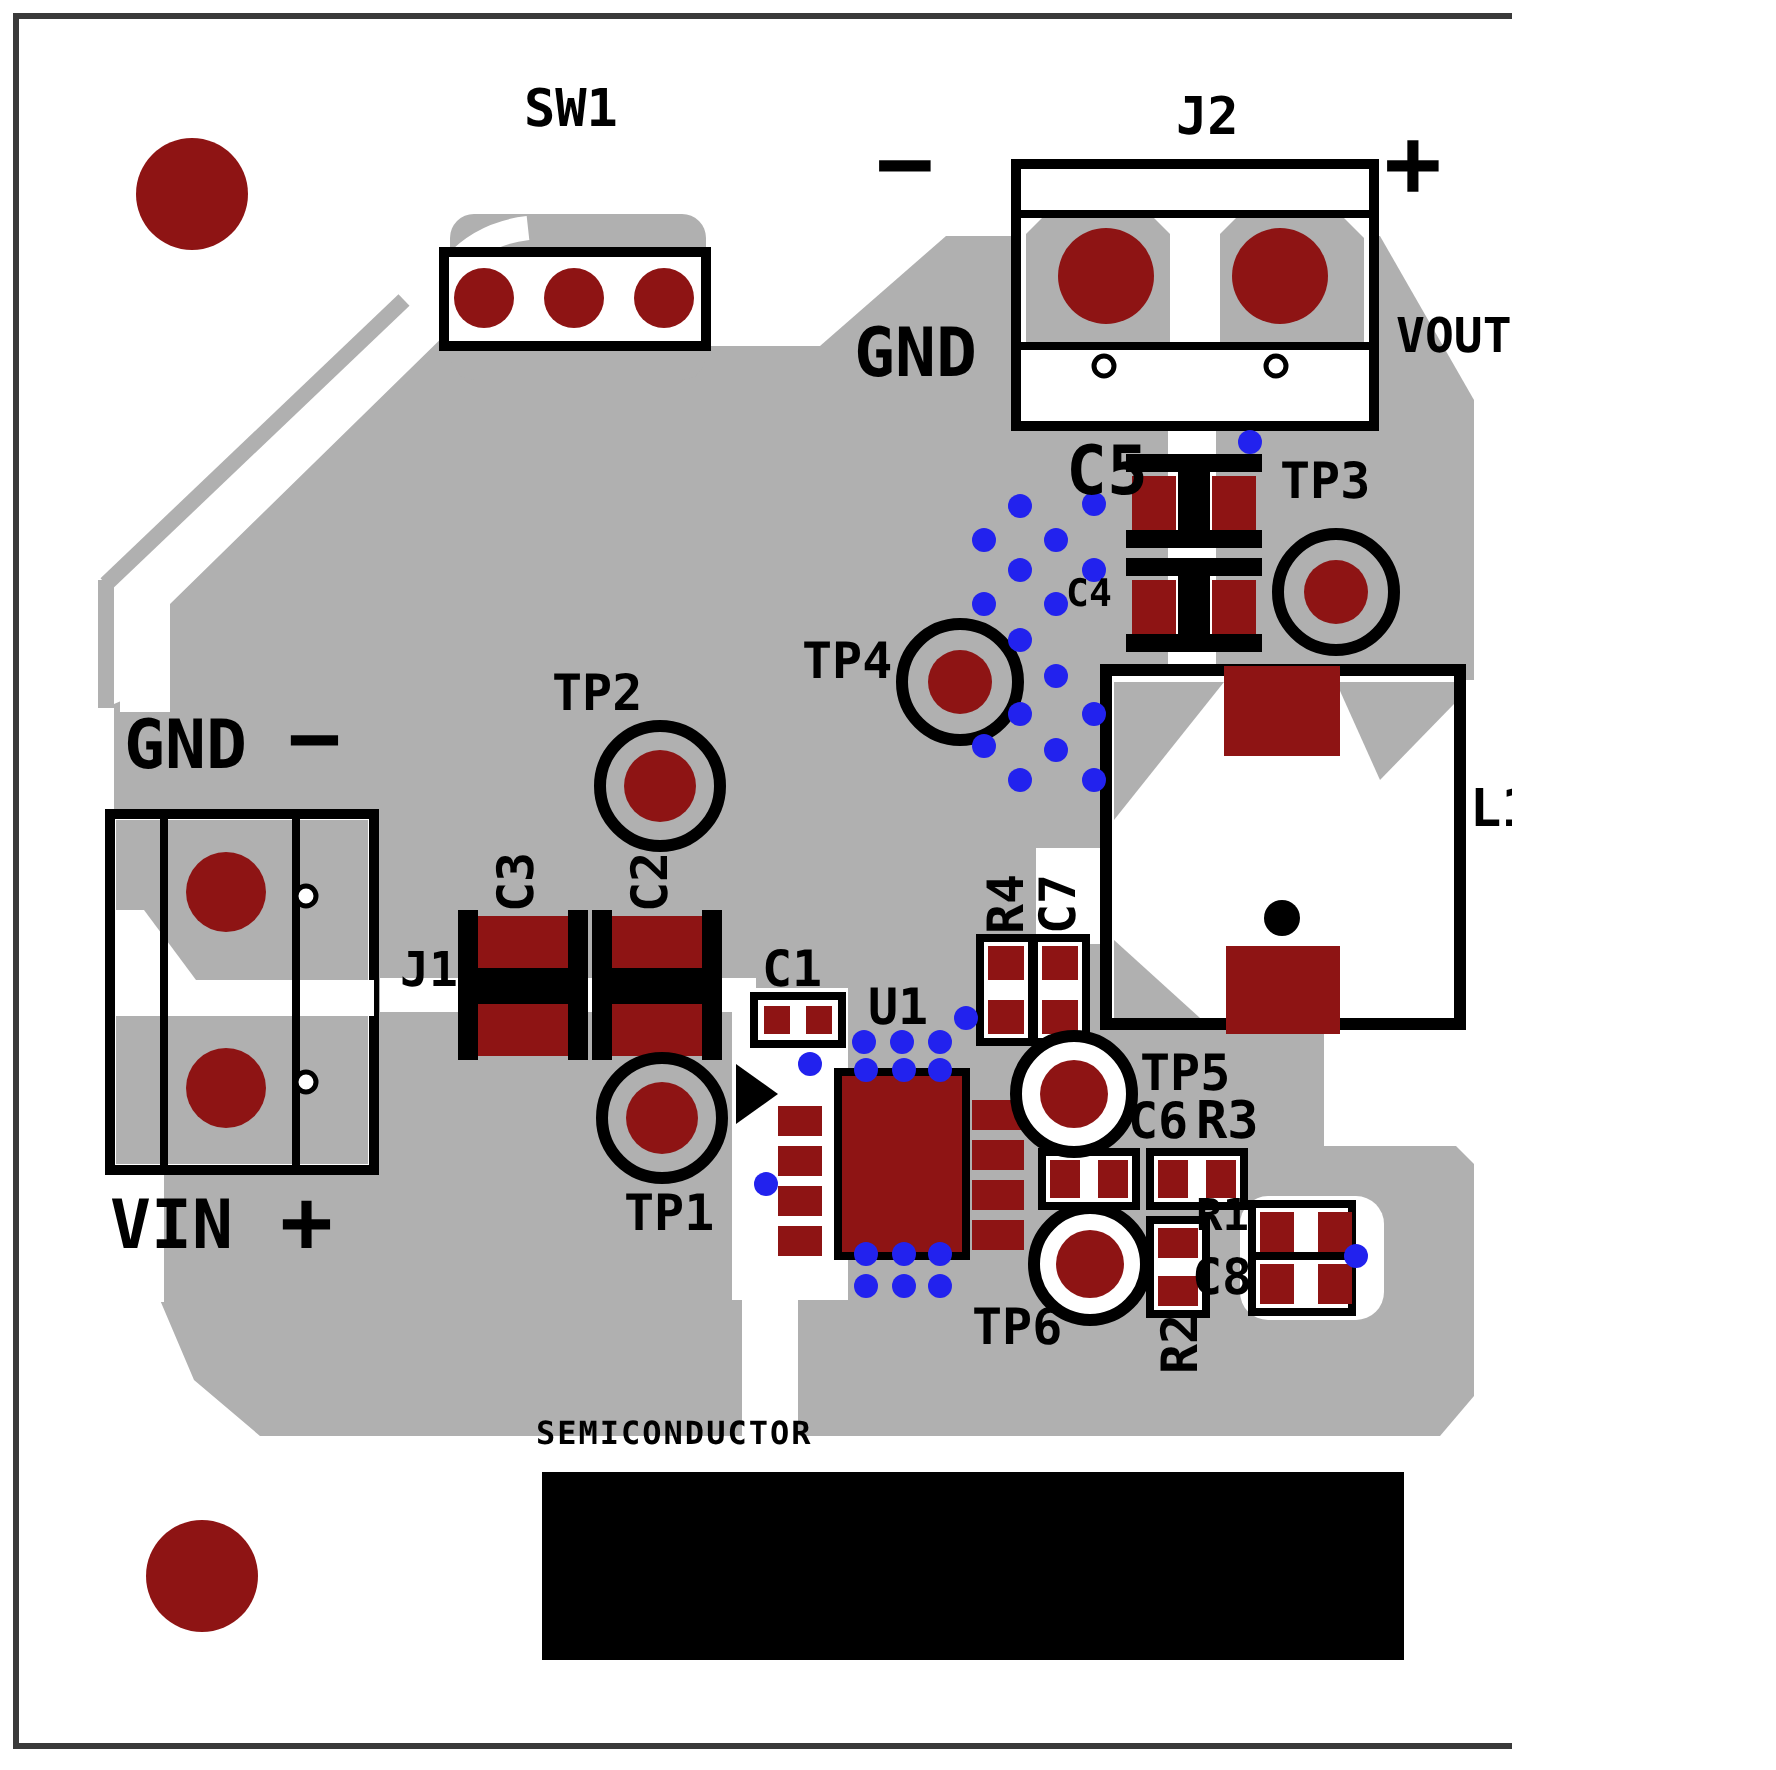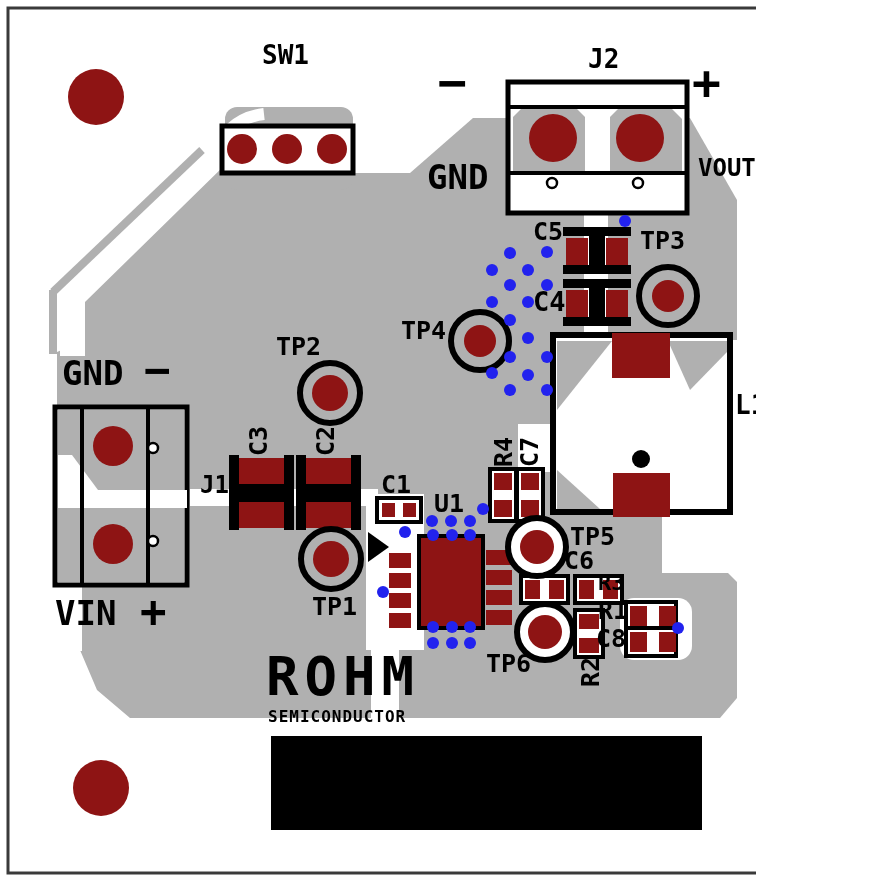--- a/index.html
+++ b/index.html
@@ -248,45 +248,44 @@
 </svg>
 
 <div class="lbl" style="left:262px;top:42px;font-size:26px">SW1</div>
 
 <div class="lbl" style="left:588px;top:46px;font-size:26px">J2</div>
 <div class="lbl" style="left:438px;top:58px;font-size:48px">−</div>
 <div class="lbl" style="left:692px;top:58px;font-size:48px">+</div>
 <div class="lbl" style="left:427px;top:160px;font-size:34px">GND</div>
 <div class="lbl" style="left:698px;top:156px;font-size:24px">VOUT</div>
 
-<div class="lbl" style="left:533px;top:219px;font-size:25px">C5</div>
+<div class="lbl" style="left:533px;top:219px;font-size:34px">C5</div>
 <div class="lbl" style="left:640px;top:228px;font-size:25px">TP3</div>
-<div class="lbl" style="left:533px;top:288px;font-size:27px">C4</div>
+<div class="lbl" style="left:533px;top:288px;font-size:19px">C4</div>
 <div class="lbl" style="left:401px;top:318px;font-size:25px">TP4</div>
 <div class="lbl" style="left:276px;top:334px;font-size:25px">TP2</div>
 <div class="lbl" style="left:735px;top:392px;font-size:26px">L1</div>
 
 <div class="lbl" style="left:62px;top:356px;font-size:34px">GND</div>
 <div class="lbl" style="left:144px;top:348px;font-size:44px">−</div>
 <div class="lbl" style="left:200px;top:473px;font-size:24px">J1</div>
 <div class="lbl" style="left:55px;top:596px;font-size:34px">VIN</div>
 <div class="lbl" style="left:140px;top:590px;font-size:44px">+</div>
 
 <div class="lbl rot" style="left:258px;top:441px;font-size:25px">C3</div>
 <div class="lbl rot" style="left:325px;top:441px;font-size:25px">C2</div>
 <div class="lbl" style="left:381px;top:472px;font-size:25px">C1</div>
 <div class="lbl" style="left:434px;top:491px;font-size:25px">U1</div>
 <div class="lbl rot" style="left:503px;top:452px;font-size:25px">R4</div>
 <div class="lbl rot" style="left:529px;top:452px;font-size:25px">C7</div>
 
 <div class="lbl" style="left:312px;top:594px;font-size:25px">TP1</div>
 <div class="lbl" style="left:570px;top:524px;font-size:25px">TP5</div>
 <div class="lbl" style="left:564px;top:548px;font-size:25px">C6</div>
-<div class="lbl" style="left:598px;top:572px;font-size:22px">R3</div>
-<div class="lbl" style="left:598px;top:598px;font-size:25px">R1</div>
+<div class="lbl" style="left:598px;top:548px;font-size:26px">R3</div>
+<div class="lbl" style="left:598px;top:598px;font-size:22px">R1</div>
 <div class="lbl" style="left:596px;top:626px;font-size:25px">C8</div>
 <div class="lbl rot" style="left:590px;top:672px;font-size:25px">R2</div>
 <div class="lbl" style="left:486px;top:651px;font-size:25px">TP6</div>
 
-<div class="lbl logo" style="left:266px;top:650px;font-size:54px">ROHM</div>
 <div class="lbl logosub" style="left:268px;top:709px;font-size:16px">SEMICONDUCTOR</div>
 
 </div>
 
 </body></html>

